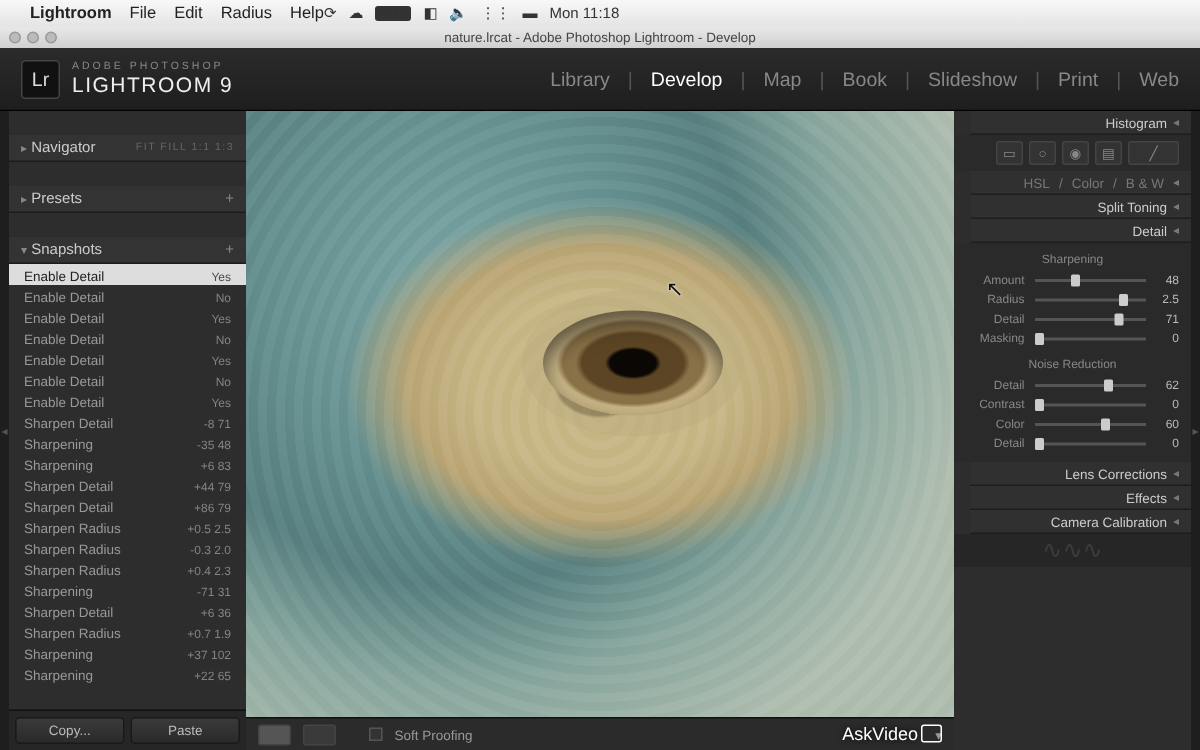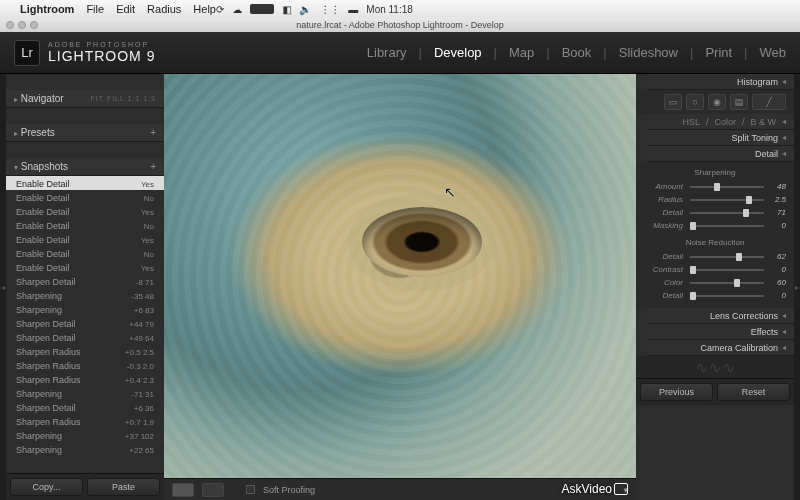--- a/index.html
+++ b/index.html
@@ -51,21 +51,21 @@
 
 .rsec { font-size:9px; color:#bbb; }
 .rsec .rhead { height:16px; display:flex; align-items:center; justify-content:flex-end; gap:4px; padding:0 8px; background:#303030; border-bottom:1px solid #1d1d1d;margin-left:11px; }
 .rsec .rhead .lbl { color:#ccc; }
 .rsec .rhead .tri { font-size:8px; color:#777; }
 .rsec .rbody { padding:4px 8px 6px; background:#2a2a2a; }
 .tool-row { display:flex; gap:4px; padding:4px 8px; background:#2a2a2a; justify-content:flex-end; align-items:center; }
 .tool-row .tool { width:18px; height:16px; border:1px solid #444; background:#333; border-radius:2px; display:flex; align-items:center; justify-content:center; font-size:9px; color:#888; }
 .tool-row .tool.long { width:34px; }
 .subtabs { display:flex; gap:6px; justify-content:flex-end; color:#777; font-size:9px; padding-right:2px; }
-.slider-row { display:flex; align-items:center; justify-content:space-between; height:13px;font-style:italic; }
+.slider-row { display:flex; align-items:center; justify-content:space-between; height:13px; }
 .slider-row .sl-label { width:42px; font-size:8px; color:#888; text-align:right; padding-right:3px; }
 .slider-row .sl-track { flex:1; height:2px; background:#555; position:relative; margin:0 4px; }
 .slider-row .sl-track .knob { position:absolute; top:-3px; width:6px; height:8px; background:#ccc; border-radius:1px; }
 .slider-row .sl-val { width:18px; font-size:8px; color:#bbb; text-align:right; }
 .sect-title { text-align:center; font-size:8px; color:#888; margin:2px 0 3px; }
 
 
 .center { flex:1; display:flex; flex-direction:column; background:#4a4a4a; position:relative; }
 .canvas { flex:1; background:radial-gradient(ellipse 55% 48% at 50% 45%, #1b140c 0%, #1b140c 5%, transparent 6%), radial-gradient(ellipse 60% 52% at 50% 45%, #6b5a3a 0%, #6b5a3a 10%, transparent 11%), radial-gradient(ellipse 90% 75% at 50% 45%, #c8b788 0%, #c8b788 20%, #bba777 30%, transparent 40%), radial-gradient(circle at 30% 30%, #7fa8a8 0%, #6b9595 25%, #5a8282 45%, #8aa8a0 60%, #b0beb0 80%); position:relative; overflow:hidden; }
 .canvas::before { content:""; position:absolute; inset:0; background: repeating-radial-gradient(circle at 50% 50%, rgba(0,0,0,.08) 0 6px, rgba(255,255,255,.05) 6px 12px); mix-blend-mode:overlay; opacity:.5; }
@@ -196,21 +196,21 @@
           <div class="row">
             <span>Sharpening</span>
             <span class="val">+6   83</span>
           </div>
           <div class="row">
             <span>Sharpen Detail</span>
             <span class="val">+44   79</span>
           </div>
           <div class="row">
             <span>Sharpen Detail</span>
-            <span class="val">+49   64</span>
+            <span class="val">+86   79</span>
           </div>
           <div class="row">
             <span>Sharpen Radius</span>
             <span class="val">+0.5   2.5</span>
           </div>
           <div class="row">
             <span>Sharpen Radius</span>
             <span class="val">-0.3   2.0</span>
           </div>
           <div class="row">
@@ -363,21 +363,17 @@
         <div class="rhead">
             <span class="lbl">Effects</span>
             <span class="tri">◂</span>
           </div>
         <div class="rhead">
             <span class="lbl">Camera Calibration</span>
             <span class="tri">◂</span>
           </div>
         <div style="flex:1;background:#262626;height:22px;display:flex;align-items:center;justify-content:center;color:#3d3d3d;font-size:16px">∿∿∿</div>
       </div>
-      <div class="panel-foot">
-        <button>Previous</button>
-        <button>Reset</button>
-      </div>
     </div>
 
     <div class="edge-grip">▸</div>
   </div>
 </div>
 
 </body></html>

